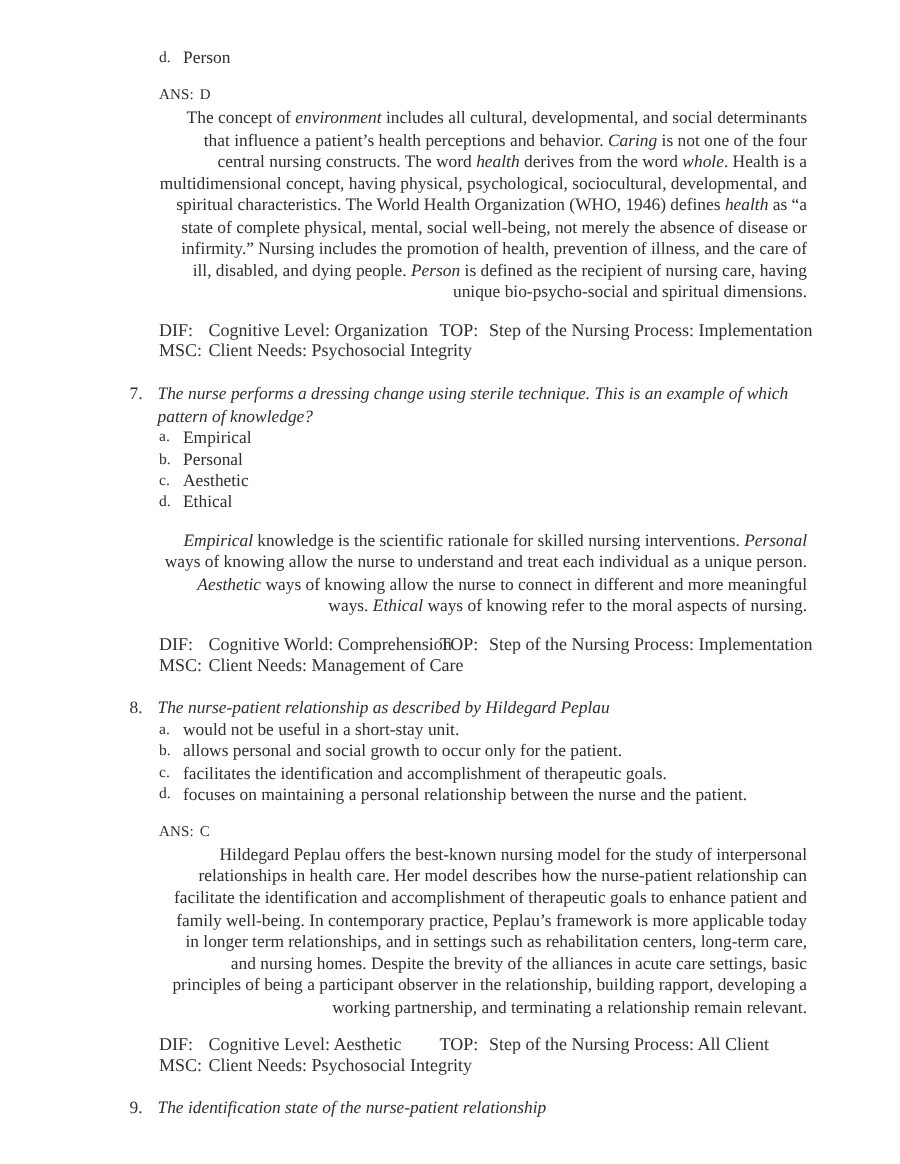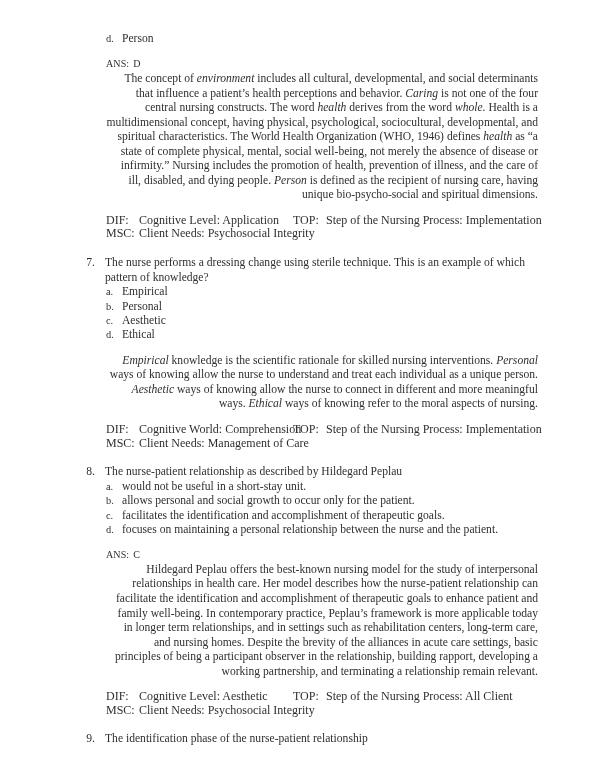--- a/index.html
+++ b/index.html
@@ -72,20 +72,21 @@
   }
   .q-num {
     width: 19px;
     flex: 0 0 19px;
     text-align: right;
     padding-right: 10px;
     box-sizing: content-box;
   }
   .q-text {
     flex: 1 1 auto;
+    font-style: italic;
   }
 
   
   .answer-block {
     margin-left: 30px;
   }
   .ans-line {
     font-size: 10px;
     line-height: 14.55px;
     color: #2f2f2f;
@@ -145,21 +146,21 @@
         <span class="ans-label">ANS:</span><span class="ans-value">D</span>
       </div>
       <p class="para"><span>The concept of </span><i>environment</i><span> includes all cultural, developmental, and social determinants that influence a patient’s health perceptions and behavior. </span><i>Caring</i><span> is not one of the four central nursing constructs. The word </span><i>health</i><span> derives from the word </span><i>whole</i><span>. Health is a multidimensional concept, having physical, psychological, sociocultural, developmental, and spiritual characteristics. The World Health Organization (WHO, 1946) defines </span><i>health</i><span> as “a state of complete physical, mental, social well-being, not merely the absence of disease or infirmity.” Nursing includes the promotion of health, prevention of illness, and the care of ill, disabled, and dying people. </span><i>Person</i><span> is defined as the recipient of nursing care, having unique bio-psycho-social and spiritual dimensions.</span></p>
     </div>
 
     <div class="gap-md"></div>
 
     <div class="meta">
       <div class="meta-row">
         <span class="meta-key">DIF:</span>
-        <span class="meta-val-dif">Cognitive Level: Application</span>
+        <span class="meta-val-dif">Cognitive Level: Organization</span>
         <span class="meta-key2">TOP:</span>
         <span class="meta-val-top">Step of the Nursing Process: Implementation</span>
       </div>
       <div class="meta-row">
         <span class="meta-key">MSC:</span>
         <span class="meta-val-msc">Client Needs: Psychosocial Integrity</span>
       </div>
     </div>
 
     <div class="gap-lg"></div>
@@ -254,17 +255,17 @@
       <div class="meta-row">
         <span class="meta-key">MSC:</span>
         <span class="meta-val-msc">Client Needs: Psychosocial Integrity</span>
       </div>
     </div>
 
     <div class="gap-lg"></div>
 
     <div class="question">
       <span class="q-num">9.</span>
-      <span class="q-text">The identification phase of the nurse-patient relationship</span>
+      <span class="q-text">The identification state of the nurse-patient relationship</span>
     </div>
 
   </div>
 </div>
 
 </body></html>

